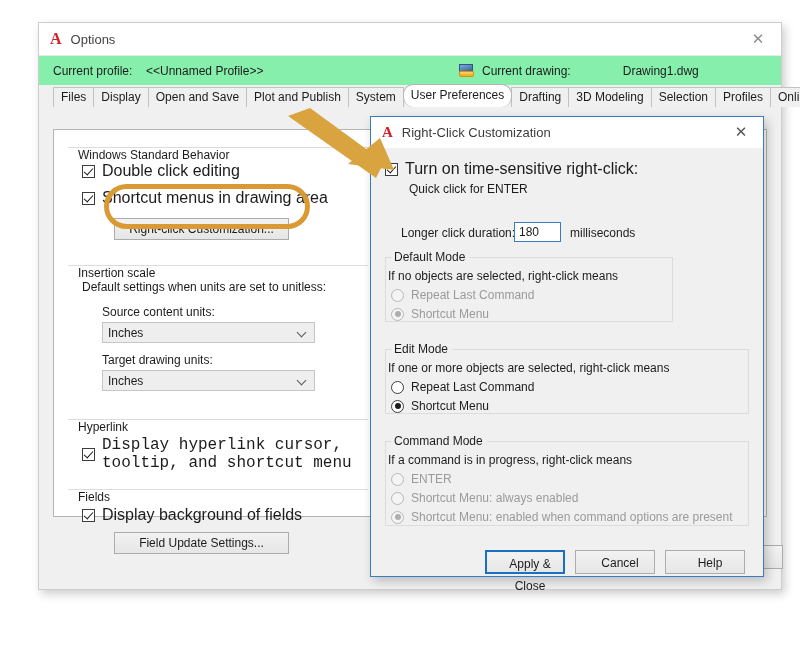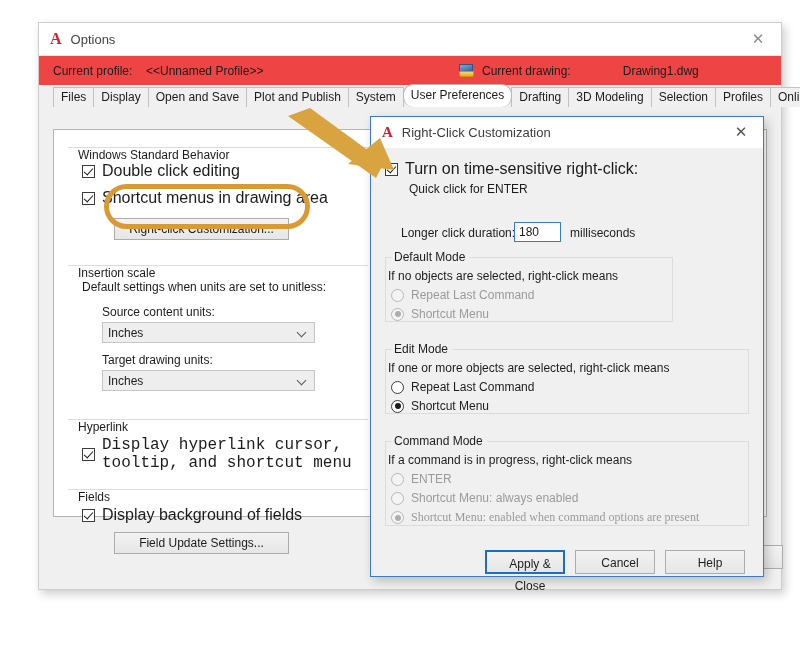--- a/index.html
+++ b/index.html
@@ -65,21 +65,21 @@
     color: #8c8c8c;
     cursor: default;
   }
 
   
   .profile-row {
     height: 29px;
     display: flex;
     align-items: center;
     padding: 0 14px;
-    background: #ef4444;
+    background: #86efac;
     font-size: 12px;
     position: relative;
   }
   .profile-label { width: 93px; color: #1c1c1c; }
   .profile-value { color: #1c1c1c; }
   .cur-drawing-wrap {
     position: absolute;
     left: 420px;
     display: flex;
     align-items: center;
@@ -550,21 +550,21 @@
       <div class="rc-gtitle">Command Mode</div>
       <div class="lbl" style="left:3px; top:19px;">If a command is in progress, right-click means</div>
       <div class="radio-row disabled" style="left:6px; top:38px;">
         <span class="radio"></span>
         <span>ENTER</span>
       </div>
       <div class="radio-row disabled" style="left:6px; top:57px;">
         <span class="radio"></span>
         <span>Shortcut Menu: always enabled</span>
       </div>
-      <div class="radio-row disabled" style="left:6px; top:76px;font-family:Liberation Serif, serif;">
+      <div class="radio-row disabled" style="left:6px; top:76px;">
         <span class="radio sel"></span>
         <span>Shortcut Menu: enabled when command options are present</span>
       </div>
     </div>
 
     <div class="rc-buttons">
       <button class="btn default" style="left:114px; top:402px;">Apply &amp; Close</button>
       <button class="btn" style="left:204px; top:402px;">Cancel</button>
       <button class="btn" style="left:294px; top:402px;">Help</button>
     </div>

